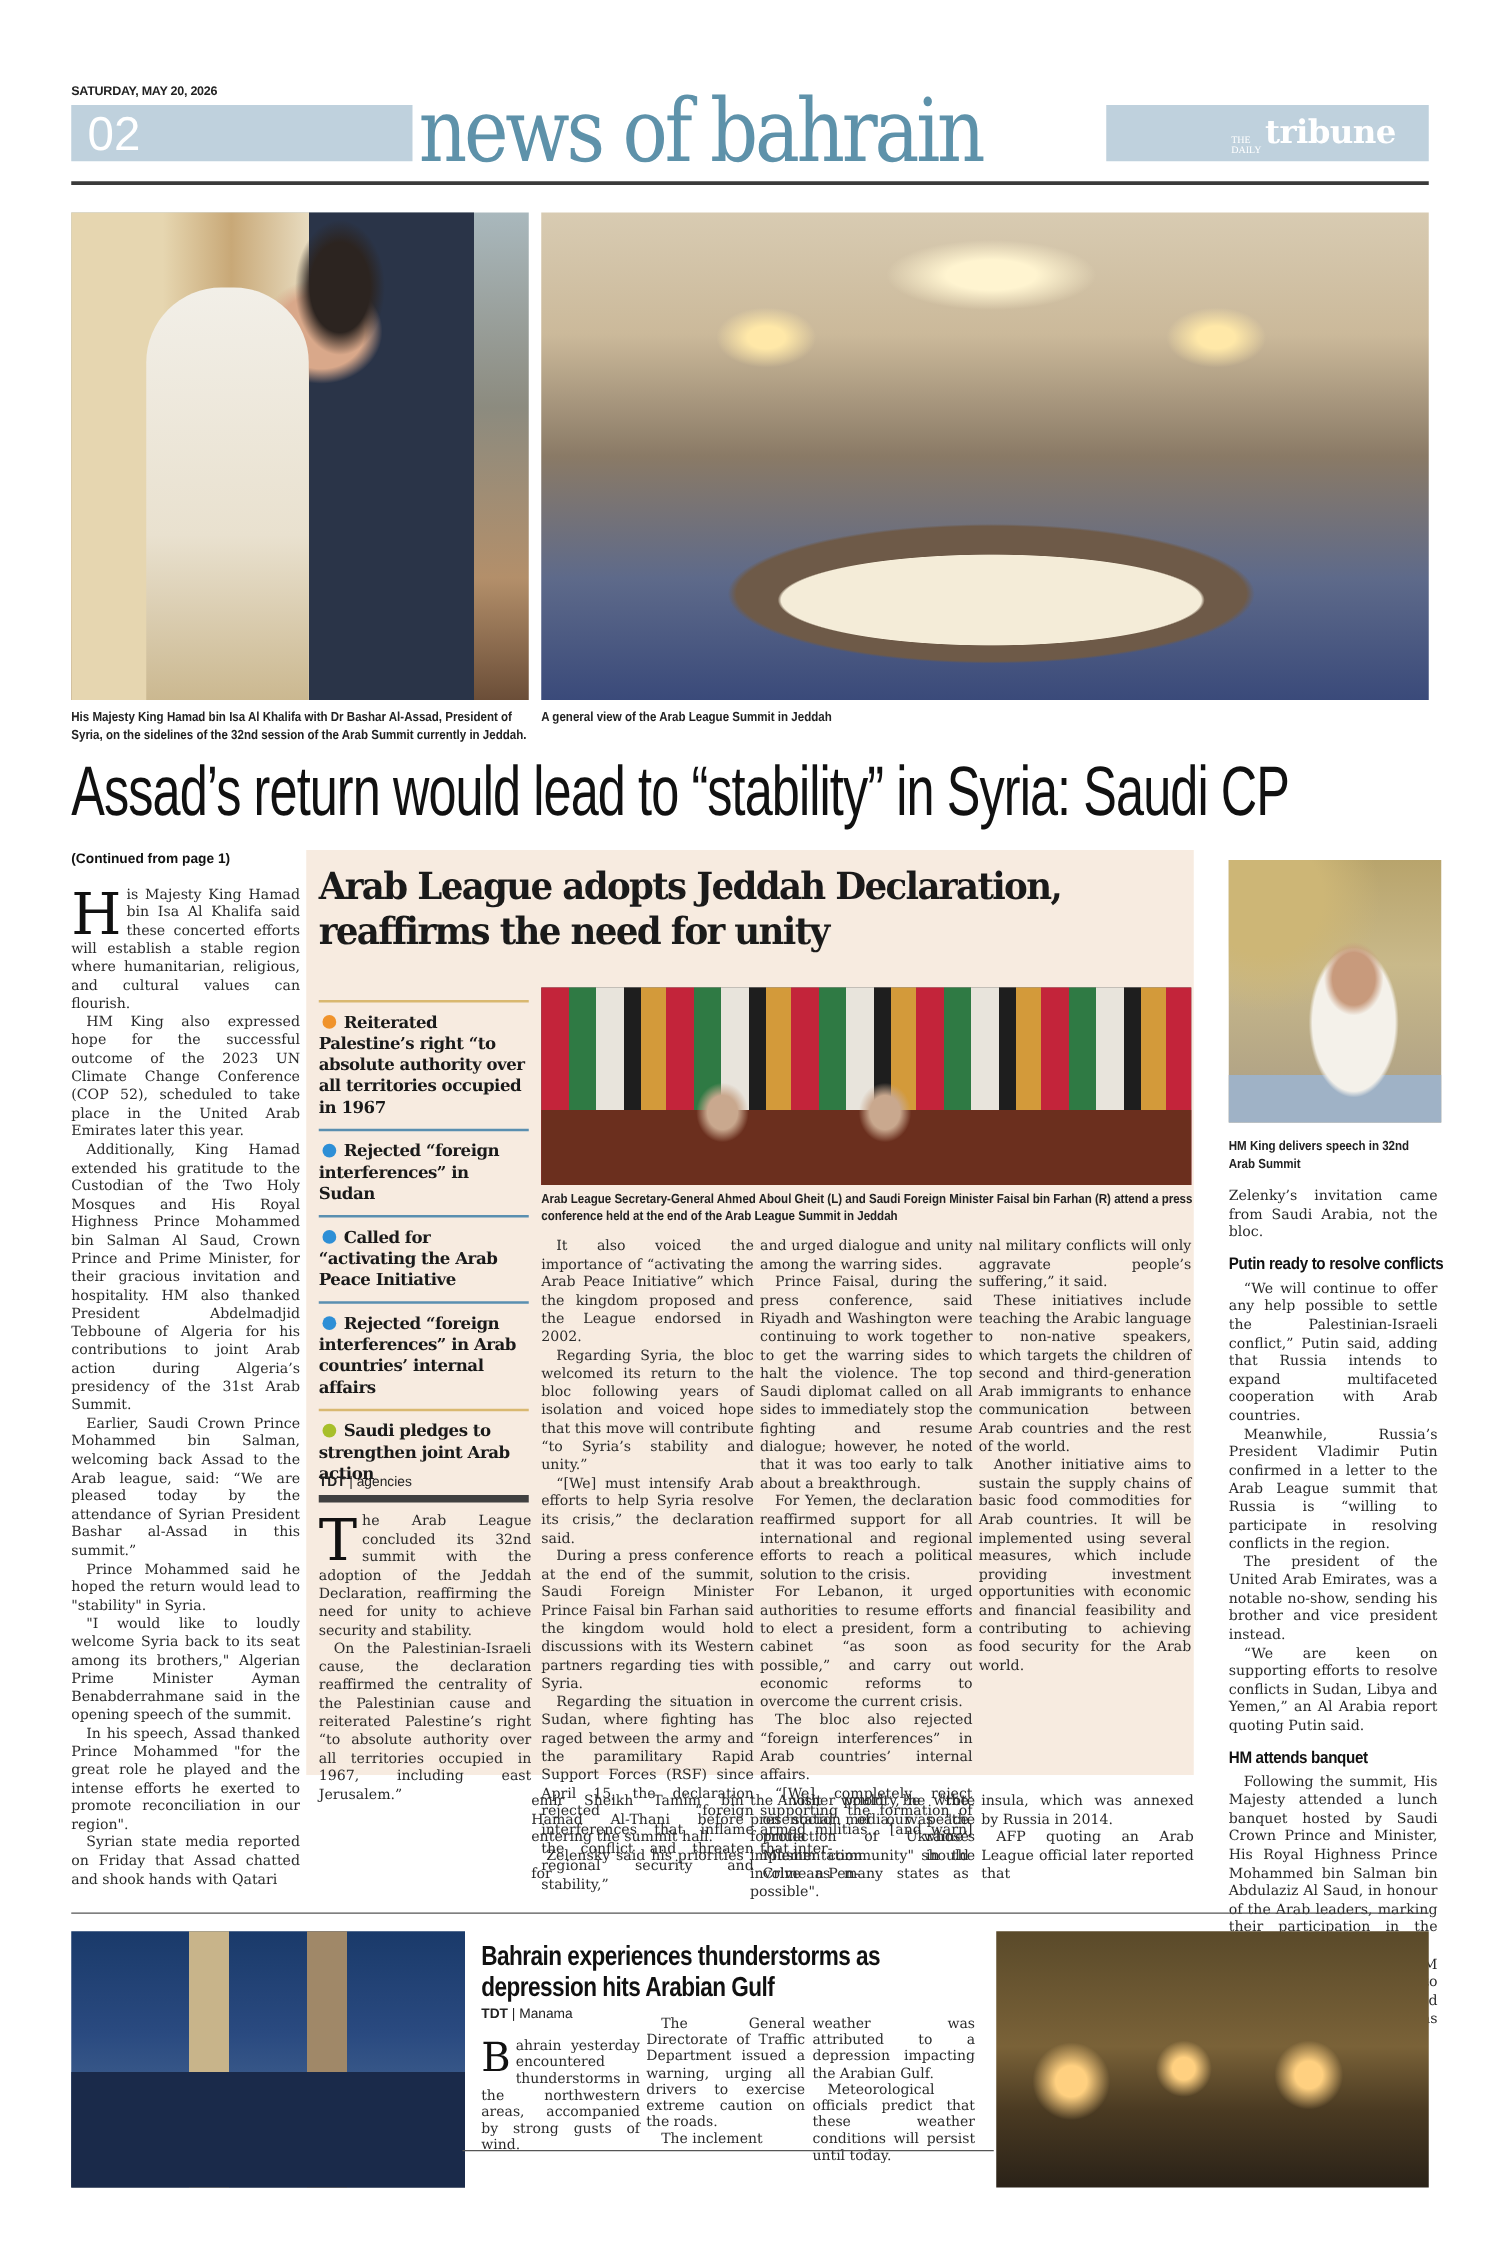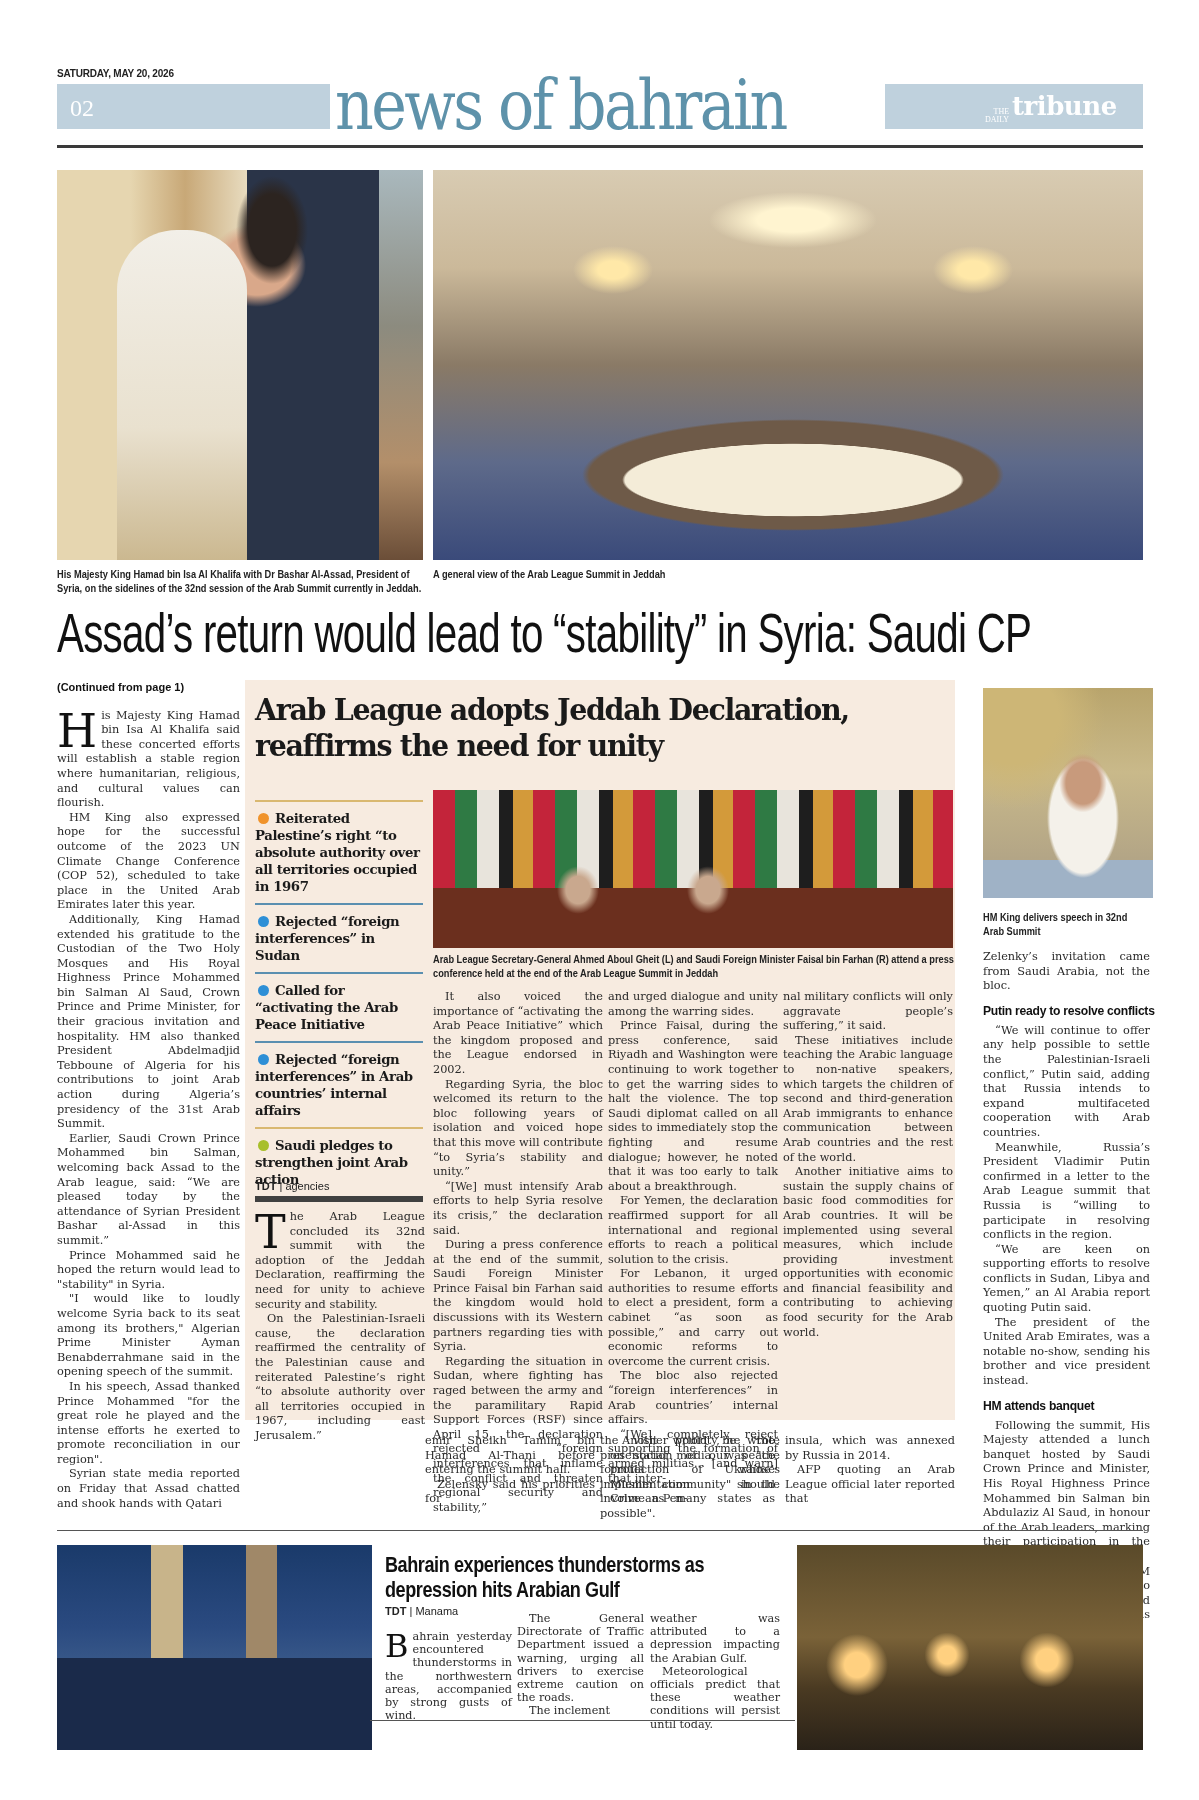--- a/index.html
+++ b/index.html
@@ -4,25 +4,25 @@
 <style>
   * { box-sizing: border-box; margin: 0; padding: 0; }
   html, body { width: 1199px; height: 1800px; background: #ffffff; overflow: hidden; }
   body { position: relative; font-family: "DejaVu Serif", serif; color: #222; }
 
   .abs { position: absolute; }
 
   
   .dateline { left: 57px; top: 68px; font-family: "Liberation Sans", sans-serif; font-weight: bold; font-size: 10px; letter-spacing: -0.2px; color: #222; }
   .mast-band { left: 57px; top: 84px; width: 1086px; height: 45px; background: #bfd1dd; }
-  .page-num { left: 70px; top: 88px; font-family: Liberation Serif, serif; font-size: 24px; font-weight: 300; color: #ffffff; line-height: 40px; }
+  .page-num { left: 70px; top: 88px; font-family: Liberation Sans, sans-serif; font-size: 38px; font-weight: 300; color: #ffffff; line-height: 40px; }
   .mast-title { left: 335px; top: 60px; width: 540px; font-family: "DejaVu Serif", serif; font-size: 70px; font-weight: normal; color: #5e92aa; letter-spacing: -3px; line-height: 90px; white-space: nowrap; transform: scaleX(0.86); transform-origin: left top; }
   .mast-title-bg { left: 330px; top: 70px; width: 555px; height: 70px; background: #ffffff; }
   .brand { left: 985px; top: 88px; display: flex; align-items: center; gap: 3px; color: #ffffff; }
-  .brand-small { font-family: "Liberation Serif", serif; font-size: 8px; line-height: 8px; text-align: right; margin-top: 20px; }
+  .brand-small { font-family: "Liberation Serif", serif; font-size: 8px; line-height: 8px; text-align: left; margin-top: 20px; }
   .brand-big { font-family: "DejaVu Serif", serif; font-weight: bold; font-size: 26px; line-height: 34px; letter-spacing: -0.5px; }
   .rule-thick { left: 57px; top: 145px; width: 1086px; height: 3px; background: #3a3a3a; }
 
   
   .photo { overflow: hidden; }
   .photo-left { left: 57px; top: 170px; width: 366px; height: 390px;
     background:
       radial-gradient(ellipse 60px 90px at 215px 60px, #2c2420 40%, transparent 60%),
       radial-gradient(ellipse 70px 60px at 200px 95px, #d9a88a 50%, transparent 70%),
       linear-gradient(90deg, transparent 0 52%, #2a3448 52% 88%, transparent 88%),
@@ -221,22 +221,22 @@
   <p>AFP quoting an Arab League official later reported that</p>
 </div>
 
 <div class="abs photo photo-king"></div>
 <div class="abs caption cap-king">HM King delivers speech in 32nd Arab Summit</div>
 <div class="abs col col6">
   <p class="first">Zelenky’s invitation came from Saudi Arabia, not the bloc.</p>
   <div class="subhead">Putin ready to resolve conflicts</div>
   <p>“We will continue to offer any help possible to settle the Palestinian-Israeli conflict,” Putin said, adding that Russia intends to expand multifaceted cooperation with Arab countries.</p>
   <p>Meanwhile, Russia’s President Vladimir Putin confirmed in a letter to the Arab League summit that Russia is “willing to participate in resolving conflicts in the region.</p>
+  <p>The president of the United Arab Emirates, was a notable no-show, sending his brother and vice president instead.</p>
   <p>“We are keen on supporting efforts to resolve conflicts in Sudan, Libya and Yemen,” an Al Arabia report quoting Putin said.</p>
-  <p>The president of the United Arab Emirates, was a notable no-show, sending his brother and vice president instead.</p>
   <div class="subhead">HM attends banquet</div>
   <p>Following the summit, His Majesty attended a lunch banquet hosted by Saudi Crown Prince and Minister, His Royal Highness Prince Mohammed bin Salman bin Abdulaziz Al Saud, in honour of the Arab leaders, marking their participation in the 32nd Arab Summit.</p>
   <p>After the banquet, HM King Hamad bid farewell to the Saudi Crown Prince and Prime Minister, as well as Arab leaders.</p>
 </div>
 
 <div class="abs rule-bottom"></div>
 
 <div class="abs photo photo-b1"></div>
 <div class="abs photo photo-b2"></div>
 <h3 class="abs b-headline">

